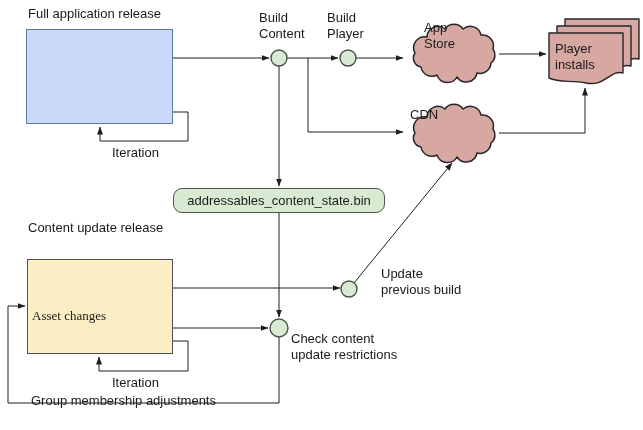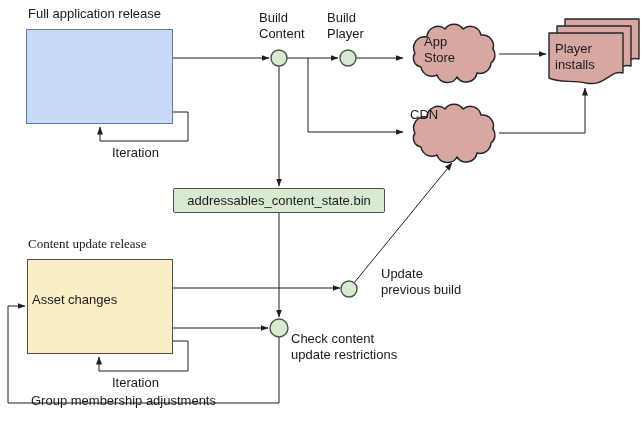--- a/index.html
+++ b/index.html
@@ -6,21 +6,21 @@
   .canvas {
     position:relative; width:643px; height:430px;
     background:#fff; overflow:hidden;
     font-family:"Liberation Sans", sans-serif;
   }
   .box { position:absolute; box-sizing:border-box; }
   .box-blue   { background:var(--blue-fill);   border:1.5px solid var(--blue-border); }
   .box-yellow { background:var(--yellow-fill); border:1.4px solid var(--yellow-border); }
   .box-green  {
     background:var(--green-fill); border:1.5px solid var(--green-border);
-    border-radius:2px; display:flex; align-items:center; justify-content:center;
+    border-radius:9px; display:flex; align-items:center; justify-content:center;
   }
   .label {
     position:absolute; font-size:13px; line-height:15.5px;
     color:var(--text-color); white-space:pre-line;
   }
   svg.layer { position:absolute; left:0; top:0; }
   .connector { fill:none; stroke:var(--line-color); stroke-width:1; }
   .node-circle { fill:var(--green-fill); stroke:var(--green-border); stroke-width:1.4; }
   .cloud { fill:var(--cloud-fill); stroke:var(--cloud-border); stroke-width:1.5; stroke-linejoin:round; }
   .doc   { fill:var(--cloud-fill); stroke:var(--cloud-border); stroke-width:1.4; stroke-linejoin:round; }
@@ -83,26 +83,26 @@
     <circle class="node-circle" cx="349" cy="289" r="8"></circle>
     <circle class="node-circle" cx="279" cy="328" r="9"></circle>
   </svg>
 
   <div class="label" style="left:28px; top:6px;">Full application release</div>
   <div class="label" style="left:259px; top:10px;">Build
 Content</div>
   <div class="label" style="left:327px; top:10px;">Build
 Player</div>
   <div class="label" style="left:112px; top:145px;">Iteration</div>
-  <div class="label" style="left:424px; top:34px;">App
+  <div class="label" style="left:424px; top:20px;">App
 Store</div>
   <div class="label" style="left:410px; top:107px;">CDN</div>
   <div class="label" style="left:555px; top:41px;">Player
 installs</div>
-  <div class="label" style="left:28px; top:236px;font-family:Liberation Serif, serif;">Content update release</div>
-  <div class="label" style="left:32px; top:292px;">Asset changes</div>
+  <div class="label" style="left:28px; top:220px;">Content update release</div>
+  <div class="label" style="left:32px; top:308px;font-family:Liberation Serif, serif;">Asset changes</div>
   <div class="label" style="left:381px; top:266px;">Update
 previous build</div>
   <div class="label" style="left:291px; top:331px;">Check content
 update restrictions</div>
   <div class="label" style="left:112px; top:375px;">Iteration</div>
   <div class="label" style="left:31px; top:393px;">Group membership adjustments</div>
 </div>
 
 </body></html>

